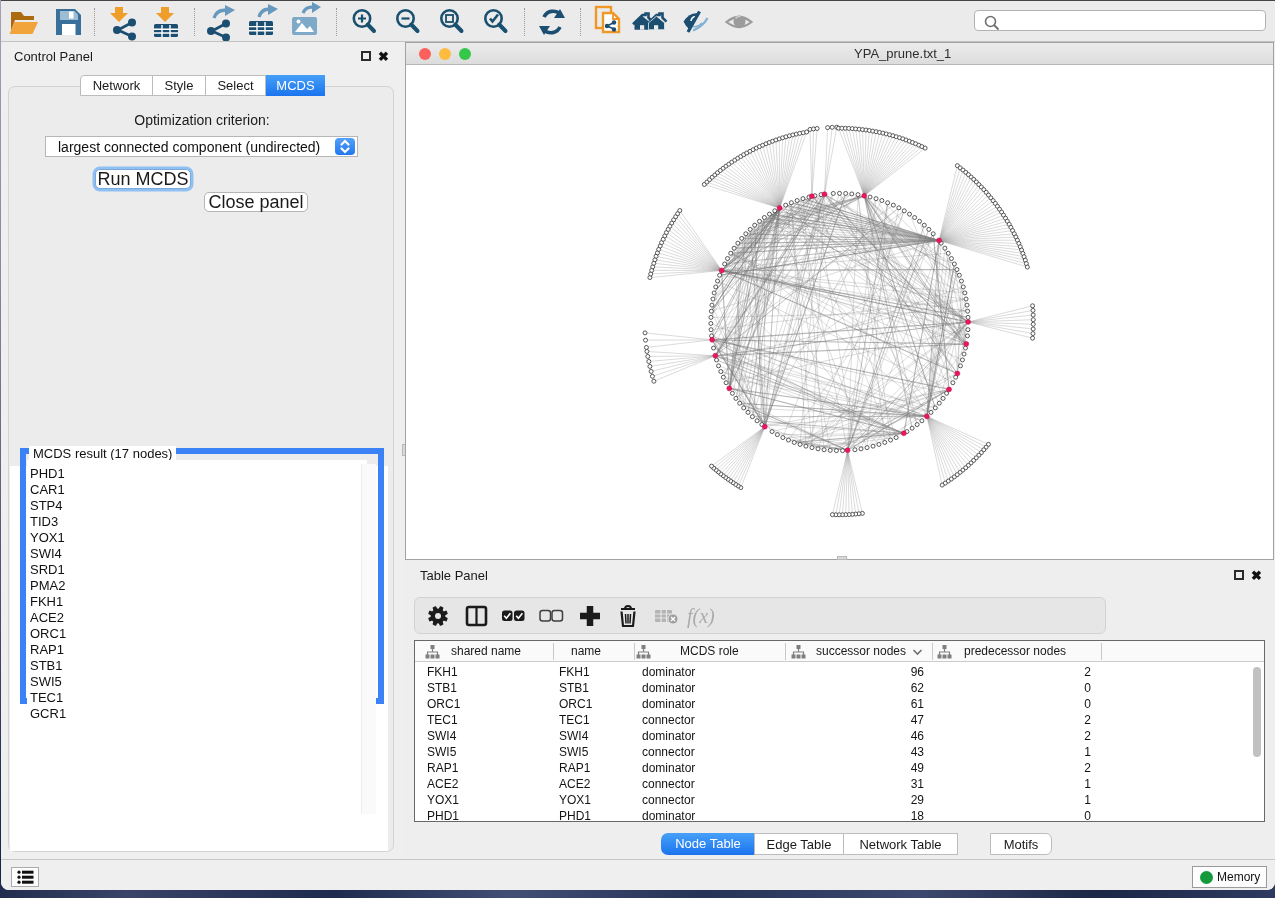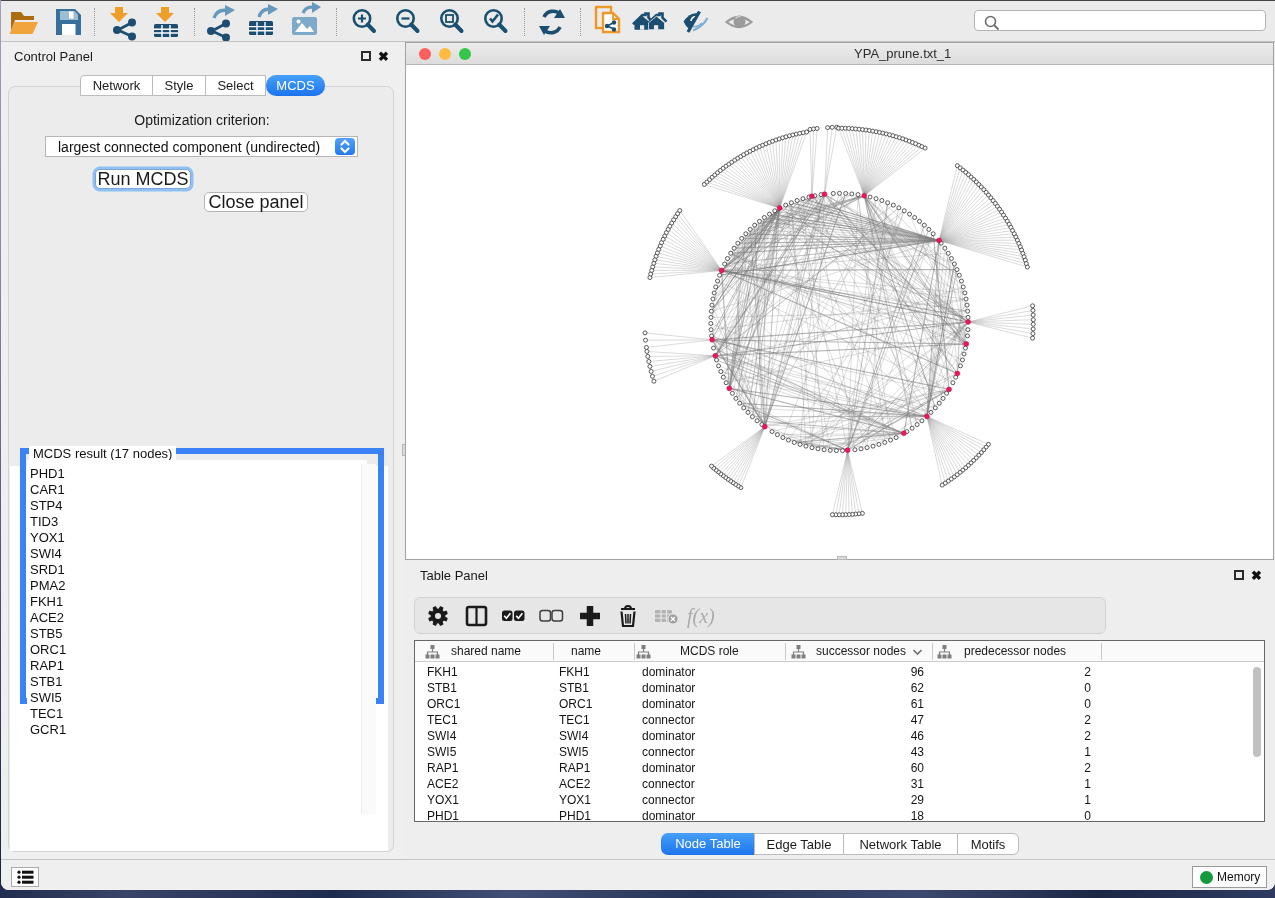--- a/index.html
+++ b/index.html
@@ -166,21 +166,21 @@
 
   <div id="cp">
     <div id="cp-title">Control Panel</div>
     <div class="float-ic" style="left:360px; top:9px;"></div>
     <div class="close-ic" style="left:377px; top:8px;">✖</div>
     <div id="cp-body"></div>
     <div id="cp-tabs">
       <div class="tab" style="left:79px; width:73px; border-radius:4px 0 0 0;">Network</div>
       <div class="tab" style="left:151px; width:54px;">Style</div>
       <div class="tab" style="left:204px; width:61px;">Select</div>
-      <div class="tab sel" style="left:265px; width:59px; border-radius:10px;">MCDS</div>
+      <div class="tab sel" style="left:265px; width:59px; border-radius:0;">MCDS</div>
     </div>
     <div id="opt-label">Optimization criterion:</div>
     <div id="combo">
           <span>largest connected component (undirected)</span>
       <div id="stepper">
             <svg class="abs" style="left:0;top:0" width="20" height="17" viewBox="0 0 20 17">
               <path d="M6.5 6.5 L10 3 L13.5 6.5" stroke="#fff" stroke-width="2.2" fill="none" stroke-linecap="round"></path>
               <path d="M6.5 10.5 L10 14 L13.5 10.5" stroke="#fff" stroke-width="2.2" fill="none" stroke-linecap="round"></path>
             </svg>
           </div>
@@ -194,21 +194,20 @@
             <div class="li">PHD1</div>
             <div class="li">CAR1</div>
             <div class="li">STP4</div>
             <div class="li">TID3</div>
             <div class="li">YOX1</div>
             <div class="li">SWI4</div>
             <div class="li">SRD1</div>
             <div class="li">PMA2</div>
             <div class="li">FKH1</div>
             <div class="li">ACE2</div>
-            <div class="li">STB5</div>
             <div class="li">ORC1</div>
             <div class="li">RAP1</div>
             <div class="li">STB1</div>
             <div class="li">SWI5</div>
             <div class="li">TEC1</div>
             <div class="li">GCR1</div>
           </div>
       <div id="mcds-sb"></div>
     </div>
   </div>
@@ -1250,21 +1249,21 @@
         <span class="c1">SWI5</span>
         <span class="c2">SWI5</span>
         <span class="c3">connector</span>
         <span class="c4">43</span>
         <span class="c5">1</span>
       </div>
       <div class="tr" style="top:760px">
         <span class="c1">RAP1</span>
         <span class="c2">RAP1</span>
         <span class="c3">dominator</span>
-        <span class="c4">60</span>
+        <span class="c4">49</span>
         <span class="c5">2</span>
       </div>
       <div class="tr" style="top:776px">
         <span class="c1">ACE2</span>
         <span class="c2">ACE2</span>
         <span class="c3">connector</span>
         <span class="c4">31</span>
         <span class="c5">1</span>
       </div>
       <div class="tr" style="top:792px">
@@ -1278,21 +1277,21 @@
         <span class="c1">PHD1</span>
         <span class="c2">PHD1</span>
         <span class="c3">dominator</span>
         <span class="c4">18</span>
         <span class="c5">0</span>
       </div>
   <div id="tp-tabs">
     <div class="tab sel" style="left:660px; width:94px; border-radius:7px 0 0 7px;">Node Table</div>
     <div class="tab" style="left:753px; width:90px;">Edge Table</div>
     <div class="tab" style="left:842px; width:115px;">Network Table</div>
-    <div class="tab" style="left:956px; width:62px; border-radius:0 6px 6px 0;">Motifs</div>
+    <div class="tab" style="left:989px; width:62px; border-radius:0 6px 6px 0;">Motifs</div>
   </div>
 
   <div id="status">
     <div id="listbtn">
           <svg class="abs" style="left:5px;top:2px" width="17" height="15" viewBox="0 0 17 15">
             <circle cx="2" cy="2.2" r="1.6" fill="#111"></circle>
             <rect x="5" y="0.7000000000000002" width="11.5" height="3" fill="#111"></rect>
             <circle cx="2" cy="7.2" r="1.6" fill="#111"></circle>
             <rect x="5" y="5.7" width="11.5" height="3" fill="#111"></rect>
             <circle cx="2" cy="12.2" r="1.6" fill="#111"></circle>

